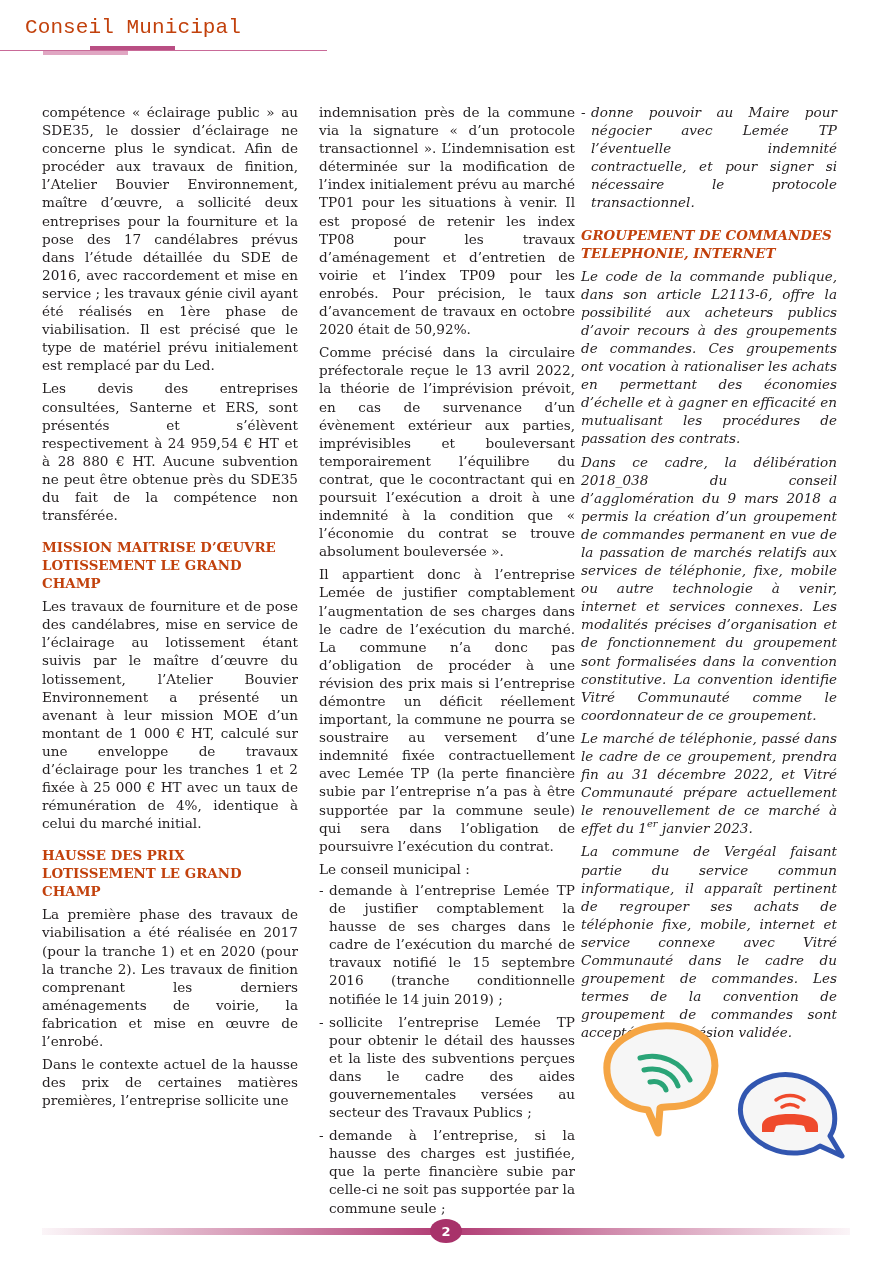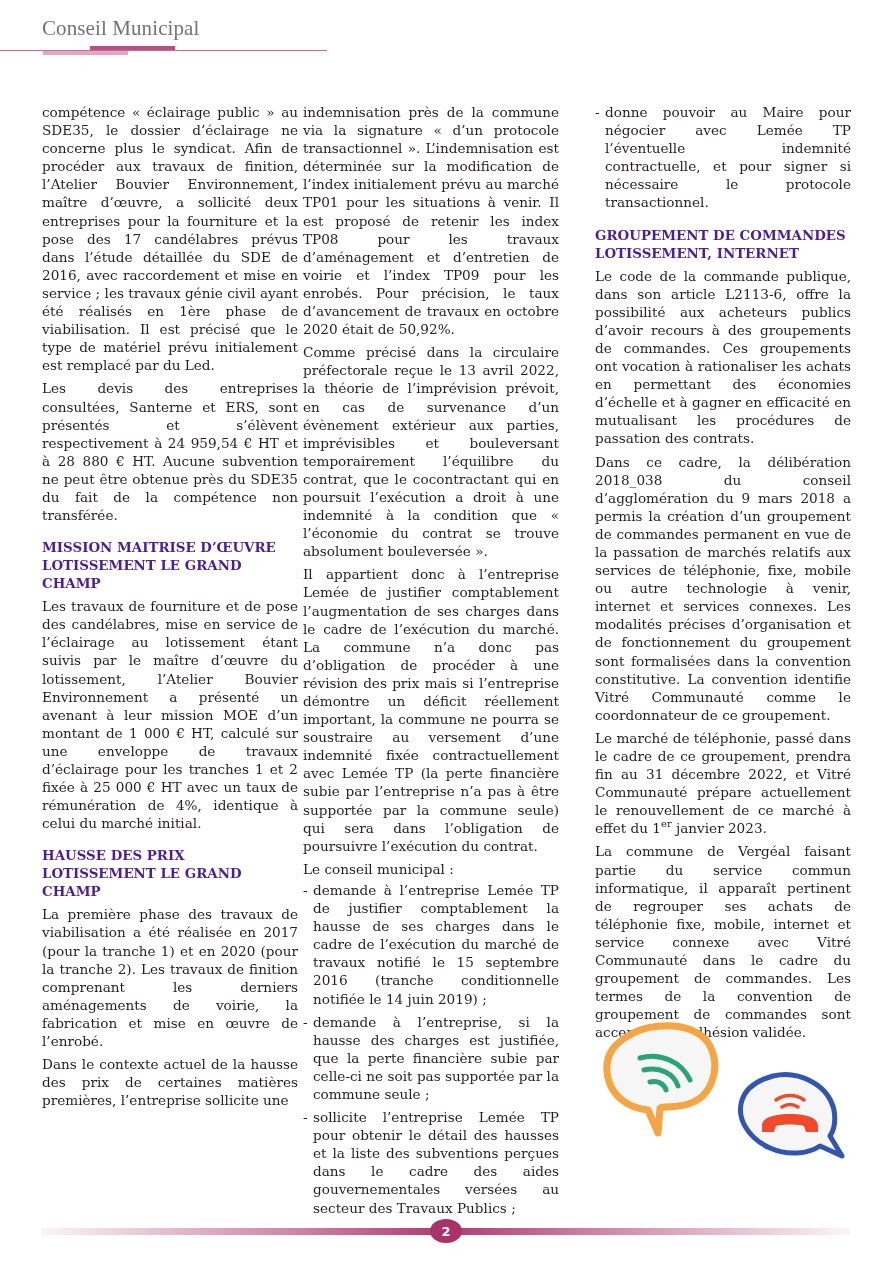--- a/index.html
+++ b/index.html
@@ -1,37 +1,37 @@
 <!DOCTYPE html>
 <html><head>
 <meta charset="utf-8">
 <style>
   html, body { margin: 0; padding: 0; background: #ffffff; }
   body { width: 892px; height: 1262px; position: relative; overflow: hidden; }
   .header-title {
-    position: absolute; left: 42px; top: 16px;
-    font-family: Liberation Serif, serif; font-size: 21px; color: #737373;
+    position: absolute; left: 25px; top: 16px;
+    font-family: Liberation Mono, monospace; font-size: 21px; color: #c2410c;
     letter-spacing: 0.1px;
   }
   .header-rule { position: absolute; left: 0; top: 50px; width: 327px; height: 1px; background: #c96a98; }
   .header-bar-dark { position: absolute; left: 90px; top: 46px; width: 85px; height: 4px; background: #b94e83; }
   .header-bar-light { position: absolute; left: 43px; top: 51px; width: 85px; height: 4px; background: #e0a6c2; }
 
   .col {
     position: absolute; top: 103px;
     font-family: "DejaVu Serif", serif; font-size: 13.6px; line-height: 18.1px;
     color: #231f20; text-align: justify;
   }
   .col1 { left: 42px; width: 256px; }
-  .col2 { left: 303px; width: 256px; }
-  .col3 { left: 595px; width: 256px; }
+  .col2 { left: 319px; width: 256px; }
+  .col3 { left: 581px; width: 256px; font-style: italic; }
   .col p { margin: 0 0 5px 0; hyphens: none; }
   .col h3 {
     margin: 14px 0 5px 0; font-size: 13.4px; line-height: 18px; font-weight: bold;
-    text-align: left; color: #4c1d95;
+    text-align: left; color: #c2410c;
   }
   .col ul { list-style: none; margin: 0; padding: 0; }
   .col li { position: relative; padding-left: 10px; margin: 0 0 5px 0; }
   .col li::before { content: "-"; position: absolute; left: 0; top: 0; }
   sup { font-size: 10px; line-height: 0; vertical-align: super; }
 
   .illustration { position: absolute; left: 598px; top: 1018px; width: 260px; height: 150px; }
 
   .footer-bar {
     position: absolute; left: 42px; top: 1228px; width: 808px; height: 7px;
@@ -70,32 +70,32 @@
   <p>Dans le contexte actuel de la hausse des prix de certaines matières premières, l’entreprise sollicite une</p>
 </div>
 
 <div class="col col2">
   <p>indemnisation près de la commune via la signature « d’un protocole transactionnel ». L’indemnisation est déterminée sur la modification de l’index initialement prévu au marché TP01 pour les situations à venir. Il est proposé de retenir les index TP08 pour les travaux d’aménagement et d’entretien de voirie et l’index TP09 pour les enrobés. Pour précision, le taux d’avancement de travaux en octobre 2020 était de 50,92%.</p>
   <p>Comme précisé dans la circulaire préfectorale reçue le 13 avril 2022, la théorie de l’imprévision prévoit, en cas de survenance d’un évènement extérieur aux parties, imprévisibles et bouleversant temporairement l’équilibre du contrat, que le cocontractant qui en poursuit l’exécution a droit à une indemnité à la condition que « l’économie du contrat se trouve absolument bouleversée ».</p>
   <p>Il appartient donc à l’entreprise Lemée de justifier comptablement l’augmentation de ses charges dans le cadre de l’exécution du marché. La commune n’a donc pas d’obligation de procéder à une révision des prix mais si l’entreprise démontre un déficit réellement important, la commune ne pourra se soustraire au versement d’une indemnité fixée contractuellement avec Lemée TP (la perte financière subie par l’entreprise n’a pas à être supportée par la commune seule) qui sera dans l’obligation de poursuivre l’exécution du contrat.</p>
   <p style="margin-bottom:3px;">Le conseil municipal :</p>
   <ul>
     <li>demande à l’entreprise Lemée TP de justifier comptablement la hausse de ses charges dans le cadre de l’exécution du marché de travaux notifié le 15 septembre 2016 (tranche conditionnelle notifiée le 14 juin 2019) ;</li>
+    <li>sollicite l’entreprise Lemée TP pour obtenir le détail des hausses et la liste des subventions perçues dans le cadre des aides gouvernementales versées au secteur des Travaux Publics ;</li>
     <li>demande à l’entreprise, si la hausse des charges est justifiée, que la perte financière subie par celle-ci ne soit pas supportée par la commune seule ;</li>
-    <li>sollicite l’entreprise Lemée TP pour obtenir le détail des hausses et la liste des subventions perçues dans le cadre des aides gouvernementales versées au secteur des Travaux Publics ;</li>
   </ul>
 </div>
 
 <div class="col col3">
   <ul>
     <li>donne pouvoir au Maire pour négocier avec Lemée TP l’éventuelle indemnité contractuelle, et pour signer si nécessaire le protocole transactionnel.</li>
   </ul>
   <h3>
     <span>GROUPEMENT DE COMMANDES</span><br>
-    <span>LOTISSEMENT, INTERNET</span>
+    <span>TELEPHONIE, INTERNET</span>
   </h3>
   <p>Le code de la commande publique, dans son article L2113-6, offre la possibilité aux acheteurs publics d’avoir recours à des groupements de commandes. Ces groupements ont vocation à rationaliser les achats en permettant des économies d’échelle et à gagner en efficacité en mutualisant les procédures de passation des contrats.</p>
   <p>Dans ce cadre, la délibération 2018_038 du conseil d’agglomération du 9 mars 2018 a permis la création d’un groupement de commandes permanent en vue de la passation de marchés relatifs aux services de téléphonie, fixe, mobile ou autre technologie à venir, internet et services connexes. Les modalités précises d’organisation et de fonctionnement du groupement sont formalisées dans la convention constitutive. La convention identifie Vitré Communauté comme le coordonnateur de ce groupement.</p>
   <p><span>Le marché de téléphonie, passé dans le cadre de ce groupement, prendra fin au 31 décembre 2022, et Vitré Communauté prépare actuellement le renouvellement de ce marché à effet du 1</span><sup>er</sup><span> janvier 2023.</span></p>
   <p>La commune de Vergéal faisant partie du service commun informatique, il apparaît pertinent de regrouper ses achats de téléphonie fixe, mobile, internet et service connexe avec Vitré Communauté dans le cadre du groupement de commandes. Les termes de la convention de groupement de commandes sont acceptés et l’adhésion validée.</p>
 </div>
 
 <div class="illustration">
   <svg width="260" height="150" viewBox="0 0 260 150">
     <g>

